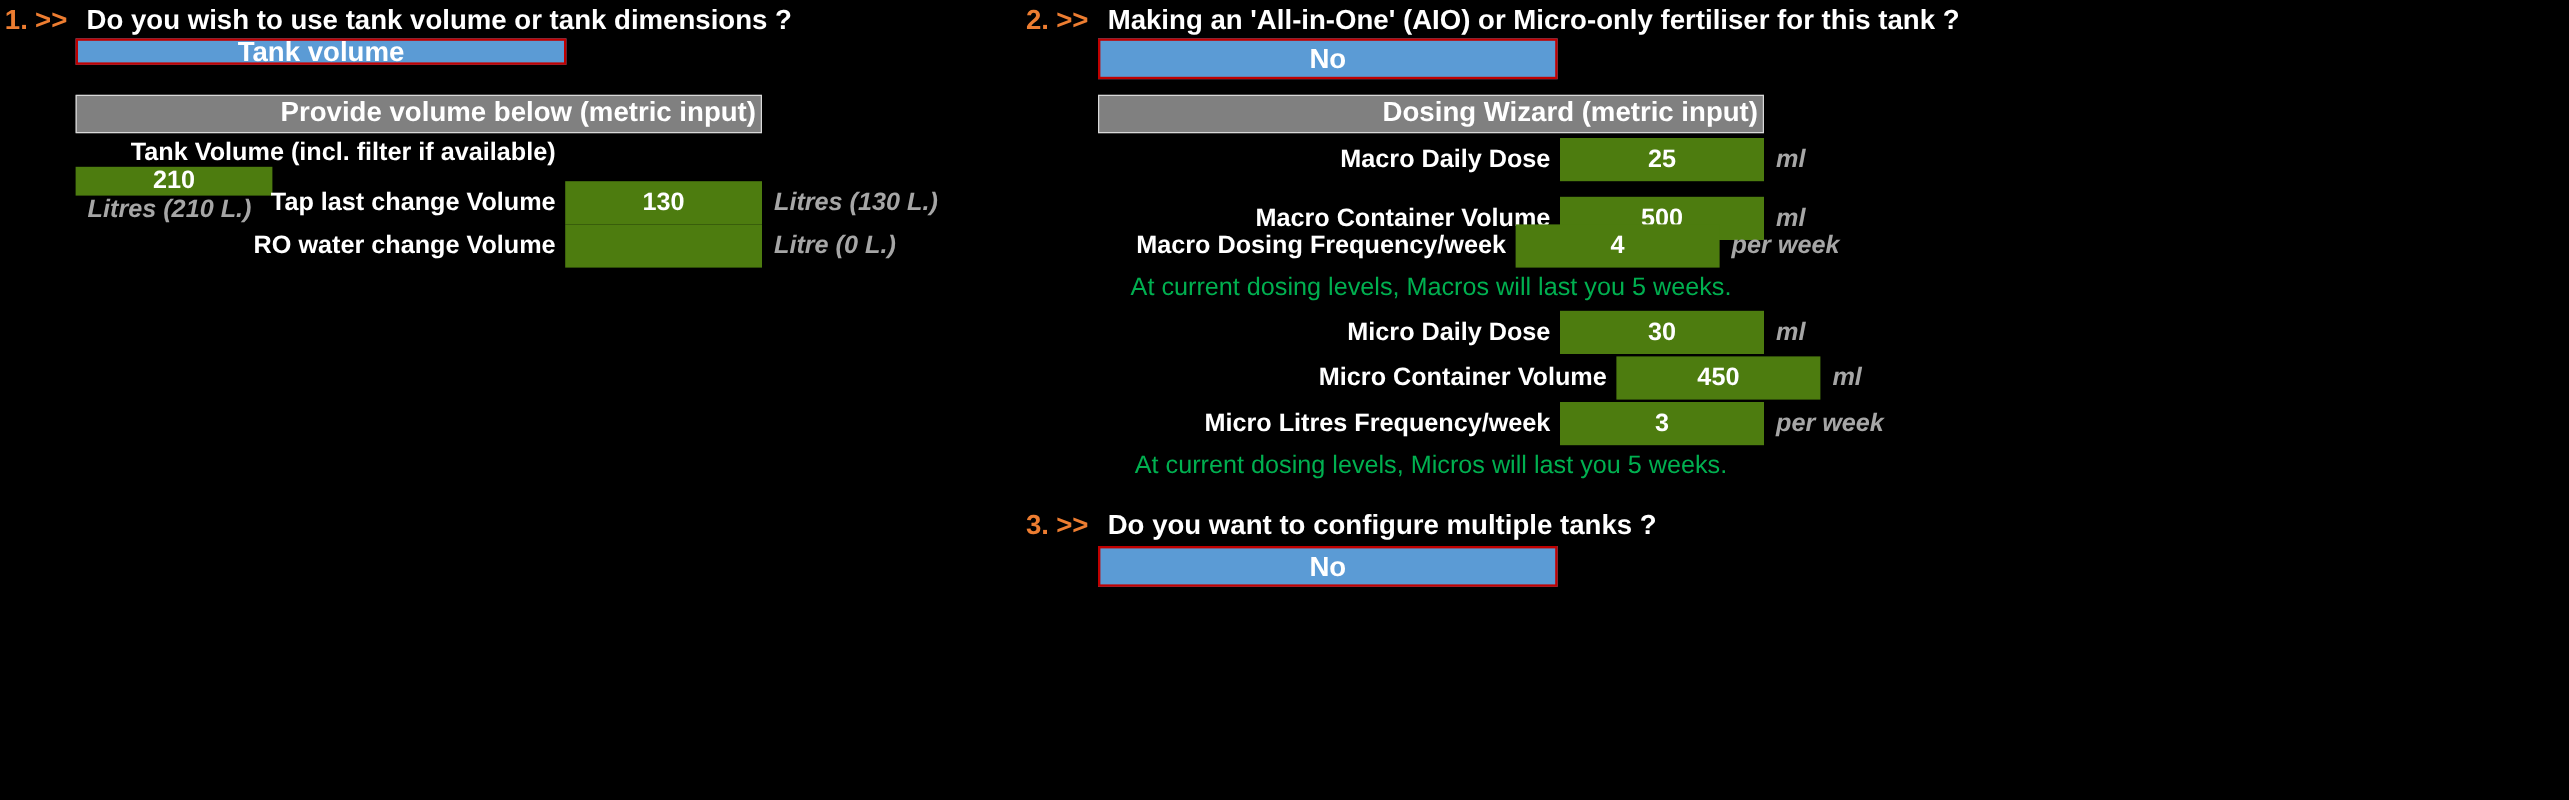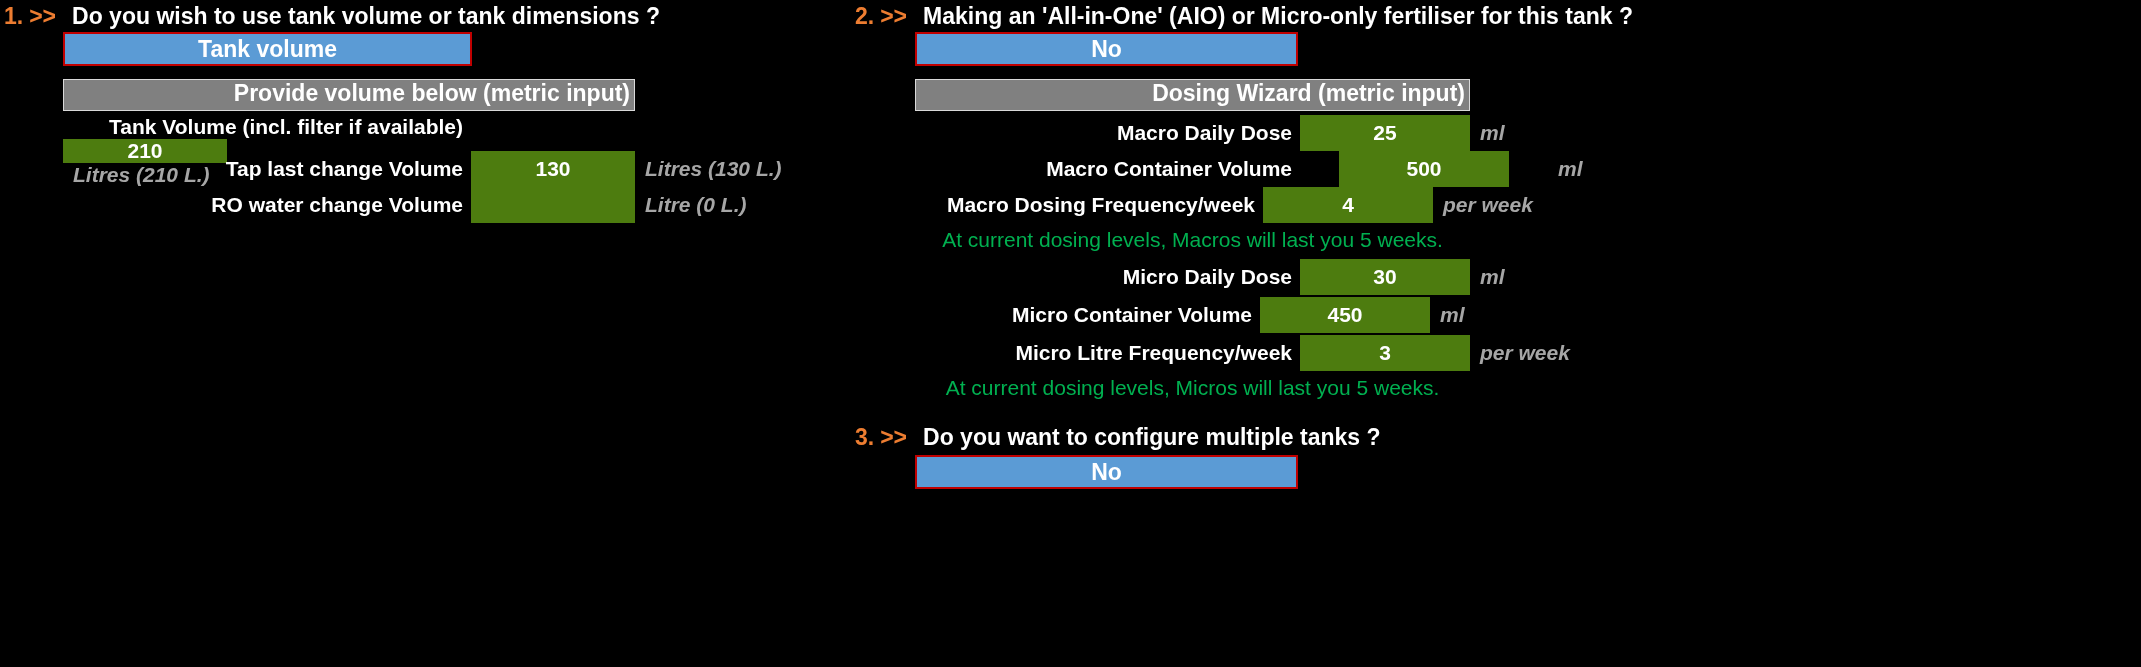--- a/index.html
+++ b/index.html
@@ -125,21 +125,21 @@
   .notegreen {
     position: absolute;
     color: #00B050;
     font-size: 21px;
     text-align: center;
     white-space: nowrap;
   }
 
   
   #q1 { left: 4px; top: 3px; }
-  #dd-tank-type { left: 63px; top: 32px; width: 409px; height: 34px; }
+  #dd-tank-type { left: 63px; top: 32px; width: 409px; height: 22px; }
   #bar-provide-volume { left: 63px; top: 79px; width: 572px; height: 32px; }
 
   #row-tank-volume   { left: 63px; top: 115px; flex-direction: column; }
   #row-tap-change    { left: 63px; top: 151px; }
   #row-ro-change     { left: 63px; top: 187px; }
 
   .lcol .flabel { width: 408px; }
   .lcol .fvalue { width: 164px; }
   .lcol .funit  { width: 230px; }
 
@@ -152,26 +152,26 @@
 
   
 </style>
 <style>
   
   #q2 { left: 855px; top: 3px; }
   #dd-aio { left: 915px; top: 32px; width: 383px; height: 34px; }
   #bar-dosing-wizard { left: 915px; top: 79px; width: 555px; height: 32px; }
 
   #row-macro-dose  { left: 915px; top: 115px; }
-  #row-macro-cont  { left: 915px; top: 151px; gap: 39px; }
+  #row-macro-cont  { left: 915px; top: 164px; }
   #row-macro-freq  { left: 878px; top: 187px; }
   #note-macro      { left: 915px; top: 228px; width: 555px; }
 
   #row-micro-dose  { left: 915px; top: 259px; }
-  #row-micro-cont  { left: 875px; top: 297px; }
+  #row-micro-cont  { left: 962px; top: 297px; }
   #row-micro-freq  { left: 915px; top: 335px; }
   #note-micro      { left: 915px; top: 376px; width: 555px; }
 
   #q3 { left: 855px; top: 424px; }
   #dd-multi { left: 915px; top: 455px; width: 383px; height: 34px; }
 
   .rcol .flabel { width: 385px; }
   .rcol .fvalue { width: 170px; }
   .rcol .funit  { width: 150px; }
 </style>
@@ -252,21 +252,21 @@
     <div class="funit">ml</div>
   </div>
 
   <div class="frow rcol" id="row-micro-cont">
     <div class="flabel">Micro Container Volume</div>
     <div class="fvalue">450</div>
     <div class="funit">ml</div>
   </div>
 
   <div class="frow rcol" id="row-micro-freq">
-    <div class="flabel">Micro Litre Frequency/week</div>
+    <div class="flabel">Micro Litres Frequency/week</div>
     <div class="fvalue">3</div>
     <div class="funit">per week</div>
   </div>
 
   <div class="notegreen" id="note-micro">At current dosing levels, Micros will last you 5 weeks.</div>
 
   <div class="qrow" id="q3">
     <span class="qnum">3.</span>
     <span class="qarrow">&gt;&gt;</span>
     <span class="qtext">Do you want to configure multiple tanks ?</span>

